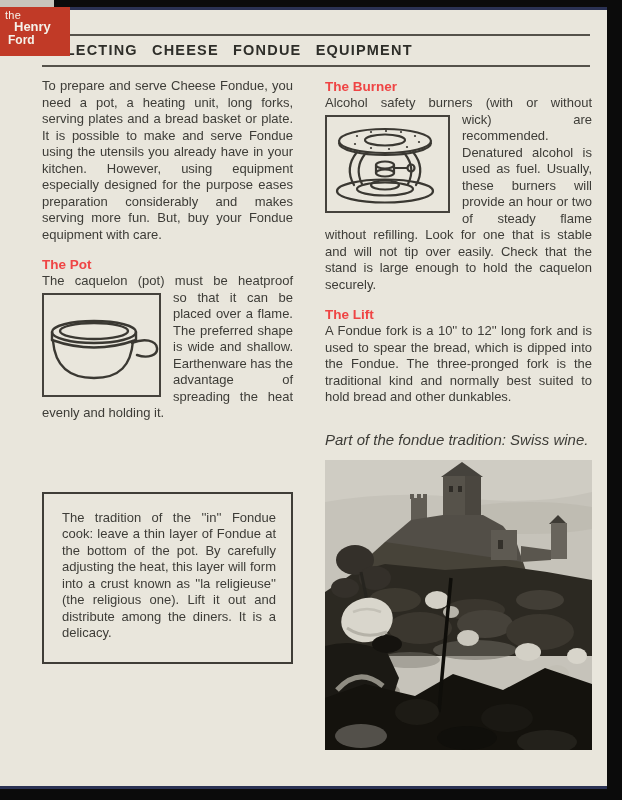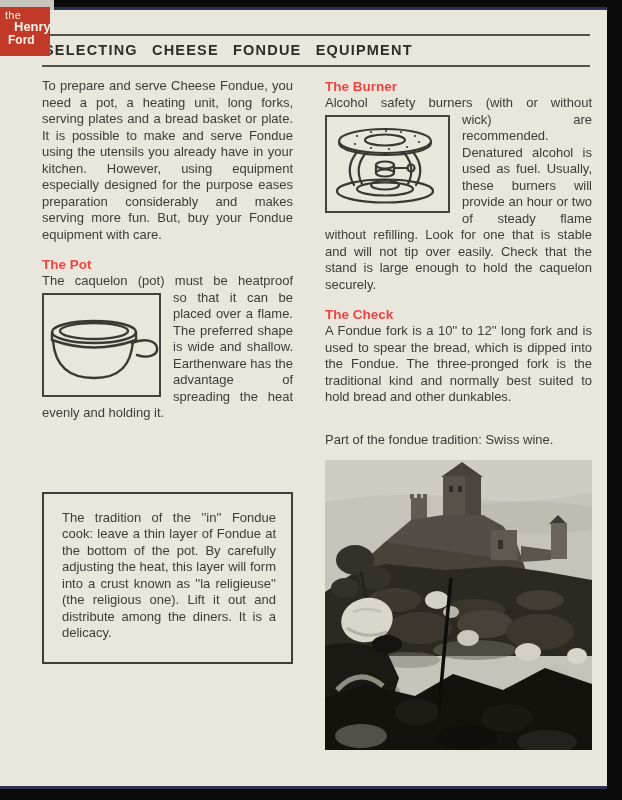--- a/index.html
+++ b/index.html
@@ -6,21 +6,21 @@
   .stage{position:relative;width:622px;height:800px;background:#0c0c0c;overflow:hidden;
          font-family:"Liberation Sans",sans-serif;}
   .page{position:absolute;left:0;top:10px;width:607px;height:779px;background:#e9e6dc;z-index:1;}
   .corner-strip{position:absolute;left:0;top:0;width:54px;height:10px;background:#c8c5bc;z-index:2;}
   .topbar{position:absolute;left:54px;top:0;width:568px;height:7px;background:#0b0b0b;z-index:3;}
   .topnavy{position:absolute;left:54px;top:7px;width:553px;height:3px;background:#2b3254;z-index:3;}
   .rightbar{position:absolute;right:0;top:0;width:15px;height:800px;background:#0b0b0b;z-index:4;}
   .botnavy{position:absolute;left:0;top:786px;width:607px;height:3px;background:#2b3254;z-index:3;}
   .botbar{position:absolute;left:0;top:789px;width:622px;height:11px;background:#0b0b0b;z-index:4;}
 
-  .logo{position:absolute;left:0;top:7px;width:50px;height:49px;background:#c13a27;z-index:5;color:#f5f2ea;}
+  .logo{position:absolute;left:0;top:7px;width:50px;height:49px;background:#c13a27;z-index:5;color:#f5f2ea;padding-left:20px;}
   .logo .the{position:absolute;left:5px;top:2px;font-size:11px;letter-spacing:.3px;}
   .logo .henry{position:absolute;left:14px;top:12px;font-size:13px;font-weight:bold;}
   .logo .ford{position:absolute;left:8px;top:26px;font-size:12px;font-weight:bold;}
 
   .titleblock{position:absolute;left:42px;top:34px;width:548px;z-index:2;}
   .rule{height:0;border:none;border-top:2px solid #55524b;margin:0;}
   .doc-title{font-size:14.5px;font-weight:bold;letter-spacing:1.2px;word-spacing:9px;
              color:#2e2e29;margin:6px 0 7px 2px;}
 
   .content{position:absolute;left:42px;top:78px;width:550px;display:flex;gap:32px;
@@ -30,21 +30,21 @@
   .content p{margin:0;text-align:justify;}
   .content h3{font-size:13.5px;line-height:17px;margin:13px 0 0;color:#ef4444;}
   .content h3.first{margin-top:0;}
   .first-line{display:block;text-align:justify;text-align-last:justify;}
   .illu{float:left;display:block;border:2px solid #45423c;margin:3px 12px 2px 0;}
   .illu-pot{width:115px;height:100px;}
   .illu-burner{width:121px;height:94px;}
   .after-illu{clear:left;}
   .relig-box{border:2px solid #3f3d37;margin-top:70px;padding:16px 15px 20px 18px;}
   .relig-box h3{margin:0 0 1px;}
-  .caption{font-size:13px;line-height:15.5px;margin-top:26px;}
+  .caption{font-size:15px;line-height:15.5px;margin-top:26px;font-style:italic;}
   .caption span{display:block;text-align:left;}
   .photo{margin-top:13px;width:267px;height:290px;display:block;}
   svg{display:block;}
 </style>
 </head>
 <body>
 
 <div class="stage">
 
   <div class="corner-strip"></div>
@@ -129,21 +129,21 @@
               <circle cx="80" cy="30" r="1.1"></circle>
                 <circle cx="62" cy="32" r="1.1"></circle>
                 <circle cx="44" cy="31" r="1.1"></circle>
               <circle cx="28" cy="27" r="1.1"></circle>
             </g>
           </svg>
         </span>
         <span>wick) are recommended.  Denatured alcohol is used as fuel.  Usually, these burners will provide an hour or two of steady flame without refilling.  Look for one that is stable and will not tip over easily.  Check that the stand is large enough to hold the caquelon securely.</span>
       </p>
 
-      <h3>The Check</h3>
+      <h3>The Lift</h3>
       <p>A Fondue fork is a 10'' to 12'' long fork and is used to spear the bread, which is dipped into the Fondue.  The three-pronged fork is the traditional kind and normally best suited to hold bread and other dunkables.</p>
 
       <div class="caption">
         <span>Part of the fondue tradition:  Swiss wine.</span>
       </div>
 
       <span class="photo">
         <svg width="267" height="290" viewBox="0 0 267 290">
 
           <rect x="0" y="0" width="267" height="290" fill="#c6c3ba"></rect>

